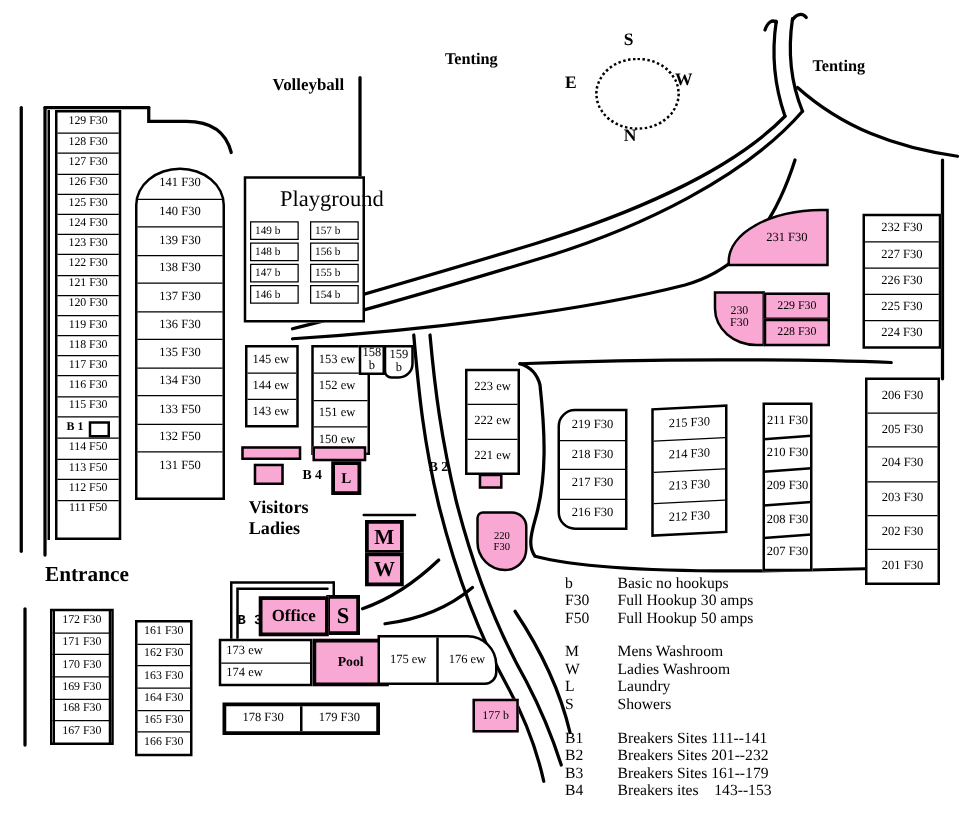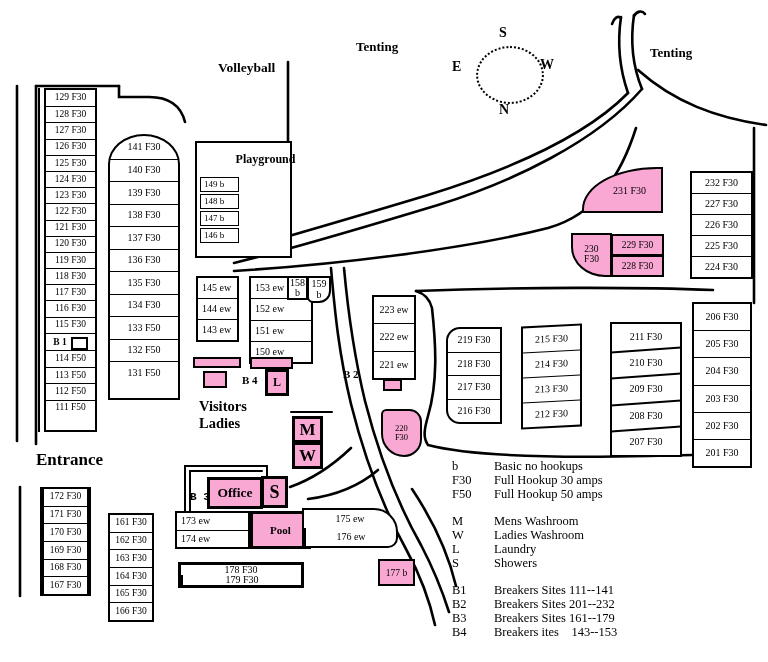--- a/index.html
+++ b/index.html
@@ -5,53 +5,53 @@
   html,body{margin:0;padding:0;background:#fff;}
   .stage{position:relative;width:768px;height:662px;background:#fff;overflow:hidden;
          font-family:"Liberation Serif","DejaVu Serif",serif;color:#000;}
   svg.lines{position:absolute;left:0;top:0;z-index:1;}
   
   .grp{position:absolute;box-sizing:border-box;border:2px solid #000;background:#fff;z-index:2;
        display:flex;flex-direction:column;}
   .cell{flex:1;display:flex;align-items:center;justify-content:center;font-size:10px;
         line-height:1.02;white-space:pre-line;text-align:center;box-sizing:border-box;}
   .cell + .cell{border-top:1.6px solid #000;}
-  .row{flex-direction:column;}
+  .row{flex-direction:row;}
   .row .cell + .cell{border-top:none;border-left:2px solid #000;}
   .leftpad .cell{justify-content:flex-start;padding-left:4px;}
   
   .g-west{left:44px;top:88px;width:53px;height:344px;}
   .g-west .cell{flex:none;height:16.2px;font-size:9.5px;}
   .g-west::before{content:"";position:absolute;left:-8px;top:-2px;bottom:-2px;border-left:2px solid #000;}
   .b1-row{flex:none;height:16.2px;display:flex;align-items:center;justify-content:center;gap:4px;
           border-top:1.6px solid #000;border-bottom:1.6px solid #000;font-weight:bold;font-size:9.5px;}
   .mini-box{width:13px;height:9px;border:2px solid #000;margin-top:4px;}
   .g-inner{left:108px;top:134px;width:72px;height:266px;border-radius:36px 36px 0 0 / 30px 30px 0 0;}
   .g-inner .cell{flex:none;height:22.5px;}
   .pg-outer{left:195px;top:141px;width:97px;height:117px;}
-  .pg-label{height:32px;display:flex;align-items:center;justify-content:center;font-weight:bold;font-size:12px;margin-left:44px;}
+  .pg-label{height:32px;display:flex;align-items:center;justify-content:center;font-weight:normal;font-size:18px;margin-left:44px;}
   .pg-cols{display:flex;justify-content:space-between;padding:2px 3px 0 3px;}
   .pg-col{width:39px;display:flex;flex-direction:column;}
   .pg-col .cell{flex:none;height:14.5px;border:1.6px solid #000;margin-bottom:2.6px;
                 justify-content:flex-start;padding-left:3px;font-size:9px;}
   .g-145{left:196px;top:276px;width:43px;height:66px;border-width:2.5px;}
-  .g-150{left:249px;top:276px;width:64px;height:88px;border-width:2.5px;}
+  .g-150{left:249px;top:276px;width:47px;height:88px;border-width:2.5px;}
   .b158{left:287px;top:276px;width:21px;height:24px;font-size:8px;}
   .b159{left:307px;top:276px;width:24px;height:27px;font-size:8px;border-radius:0 0 12px 6px;}
   .tinybox{position:absolute;box-sizing:border-box;border:2px solid #000;background:#f9a8d4;z-index:2;
            display:flex;align-items:center;justify-content:center;}
   .bar-a{left:193px;top:357px;width:48px;height:11px;border-width:2.5px;}
   .bar-b{left:250px;top:357px;width:43px;height:12px;border-width:2.5px;}
   .box-a{left:203px;top:371px;width:24px;height:17px;}
   .b4-box{left:265px;top:369px;width:24px;height:27px;border-width:3px;font-weight:bold;font-size:12px;}
   .b2-box{left:383px;top:379px;width:19px;height:12px;}
   .g-223{left:372px;top:295px;width:44px;height:85px;}
   .g-219{left:446px;top:327px;width:56px;height:97px;border-radius:14px 0 0 14px;}
   .g-215{left:521px;top:325px;width:61px;height:103px;transform:skewY(-3deg);}
-  .g-211{left:610px;top:322px;width:72px;height:135px;}
+  .g-211{left:610px;top:322px;width:40px;height:135px;}
   .slant .cell{position:relative;}
   .slant .cell + .cell{border-top:none;}
   .slant .cell + .cell::before{content:"";position:absolute;top:-1px;left:-1px;right:-1px;height:2px;
                                background:#000;transform:rotate(-4deg);}
   .g-206{left:692px;top:302px;width:60px;height:166px;}
   .g-232{left:690px;top:171px;width:63px;height:108px;}
   .box-231{left:582px;top:167px;width:81px;height:46px;border:2.5px solid #000;border-top-left-radius:75px 42px;
            padding-left:14px;font-size:10px;}
   .box-230{left:571px;top:233px;width:41px;height:44px;border:2.5px solid #000;border-bottom-left-radius:34px 30px;
            font-size:9.5px;white-space:pre-line;text-align:center;line-height:1.05;}
@@ -64,21 +64,21 @@
   .s-box{left:261px;top:476px;width:27px;height:32px;border-width:3px;font-weight:bold;font-size:18px;}
   .office-box{left:207px;top:477px;width:56px;height:32px;border-width:3px;font-weight:bold;font-size:13.5px;}
   .g-173{left:175px;top:511px;width:75px;height:38px;}
   .pool-box{left:250px;top:511px;width:61px;height:38px;border-width:3px;font-weight:bold;font-size:11px;}
   .g-175{left:302px;top:508px;width:96px;height:40px;border-radius:0 24px 10px 0;}
   .box-177{left:378px;top:559px;width:37px;height:27px;border-width:2.5px;font-size:9.5px;}
   .g-178{left:178px;top:562px;width:126px;height:26px;border-width:3px;}
   .g-ent-w{left:40px;top:487px;width:51px;height:109px;border-width:2.5px;
            box-shadow:inset 5px 0 0 -3px #000, inset -5px 0 0 -3px #000;}
   .g-ent-w .cell,.g-ent-e .cell{font-size:9.5px;}
-  .g-ent-e{left:108px;top:513px;width:46px;height:109px;border-width:2.5px;}
+  .g-ent-e{left:108px;top:496px;width:46px;height:109px;border-width:2.5px;}
   
   .lbl{position:absolute;z-index:3;font-weight:bold;line-height:1.15;white-space:pre-line;}
   .volleyball{left:218px;top:60px;font-size:13.5px;}
   .tenting-w{left:356px;top:40px;font-size:13px;}
   .tenting-e{left:650px;top:46px;font-size:13px;}
   .vis-parking{left:199px;top:398px;font-size:14.5px;}
   .entrance{left:36px;top:450px;font-size:17px;}
   .b2-lbl{left:343px;top:368px;font-size:11px;}
   .b3-lbl{left:190px;top:491px;font-size:11px;font-family:Liberation Mono, monospace;}
   .b4-lbl{left:242px;top:374px;font-size:11px;}
@@ -176,20 +176,26 @@
 
   <div class="grp pg-outer">
     <div class="pg-label">Playground</div>
     <div class="pg-cols">
       <div class="pg-col">
           <div class="cell">149 b</div>
           <div class="cell">148 b</div>
           <div class="cell">147 b</div>
           <div class="cell">146 b</div>
         </div>
+      <div class="pg-col">
+          <div class="cell">157 b</div>
+          <div class="cell">156 b</div>
+          <div class="cell">155 b</div>
+          <div class="cell">154 b</div>
+        </div>
     </div>
   </div>
 
   <div class="grp g-145 leftpad">
       <div class="cell">145 ew</div>
       <div class="cell">144 ew</div>
       <div class="cell">143 ew</div>
     </div>
   <div class="grp g-150 leftpad">
       <div class="cell">153 ew</div>

